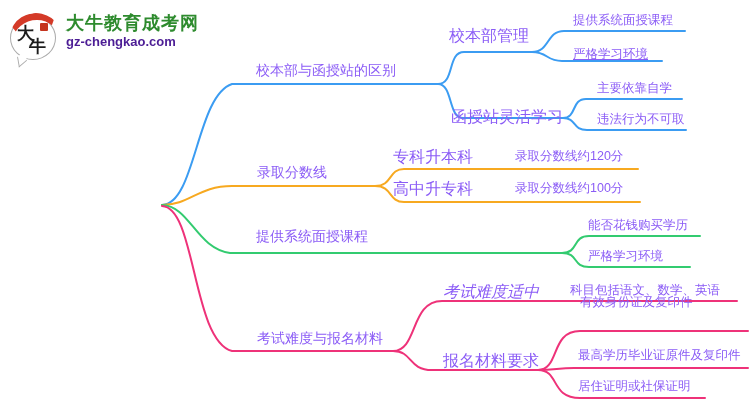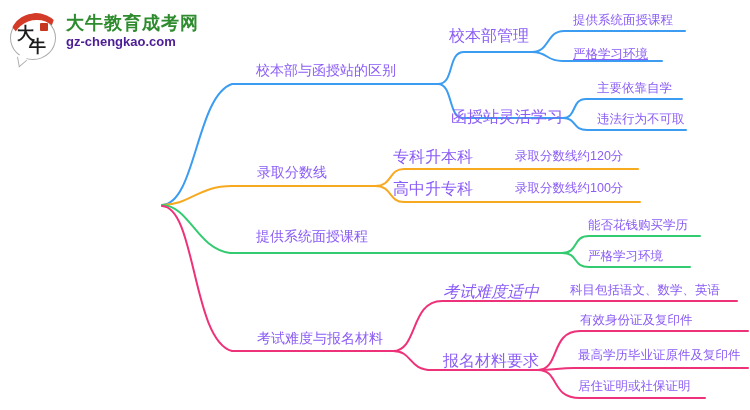--- a/index.html
+++ b/index.html
@@ -108,17 +108,17 @@
   <div class="node leaf" style="left:515px;top:181px;">录取分数线约100分</div>
 
   <div class="node lvl1" style="left:256px;top:228px;">提供系统面授课程</div>
   <div class="node leaf" style="left:588px;top:218px;">能否花钱购买学历</div>
   <div class="node leaf" style="left:588px;top:249px;">严格学习环境</div>
 
   <div class="node lvl1" style="left:257px;top:330px;">考试难度与报名材料</div>
   <div class="node lvl2" style="left:443px;top:284px;font-style:italic;">考试难度适中</div>
   <div class="node leaf" style="left:570px;top:283px;">科目包括语文、数学、英语</div>
   <div class="node lvl2" style="left:443px;top:353px;">报名材料要求</div>
-  <div class="node leaf" style="left:580px;top:313px;">有效身份证及复印件</div>
+  <div class="node leaf" style="left:580px;top:295px;">有效身份证及复印件</div>
   <div class="node leaf" style="left:578px;top:379px;">居住证明或社保证明</div>
   <div class="node leaf" style="left:578px;top:348px;">最高学历毕业证原件及复印件</div>
 
 </div>
 
 </body></html>

